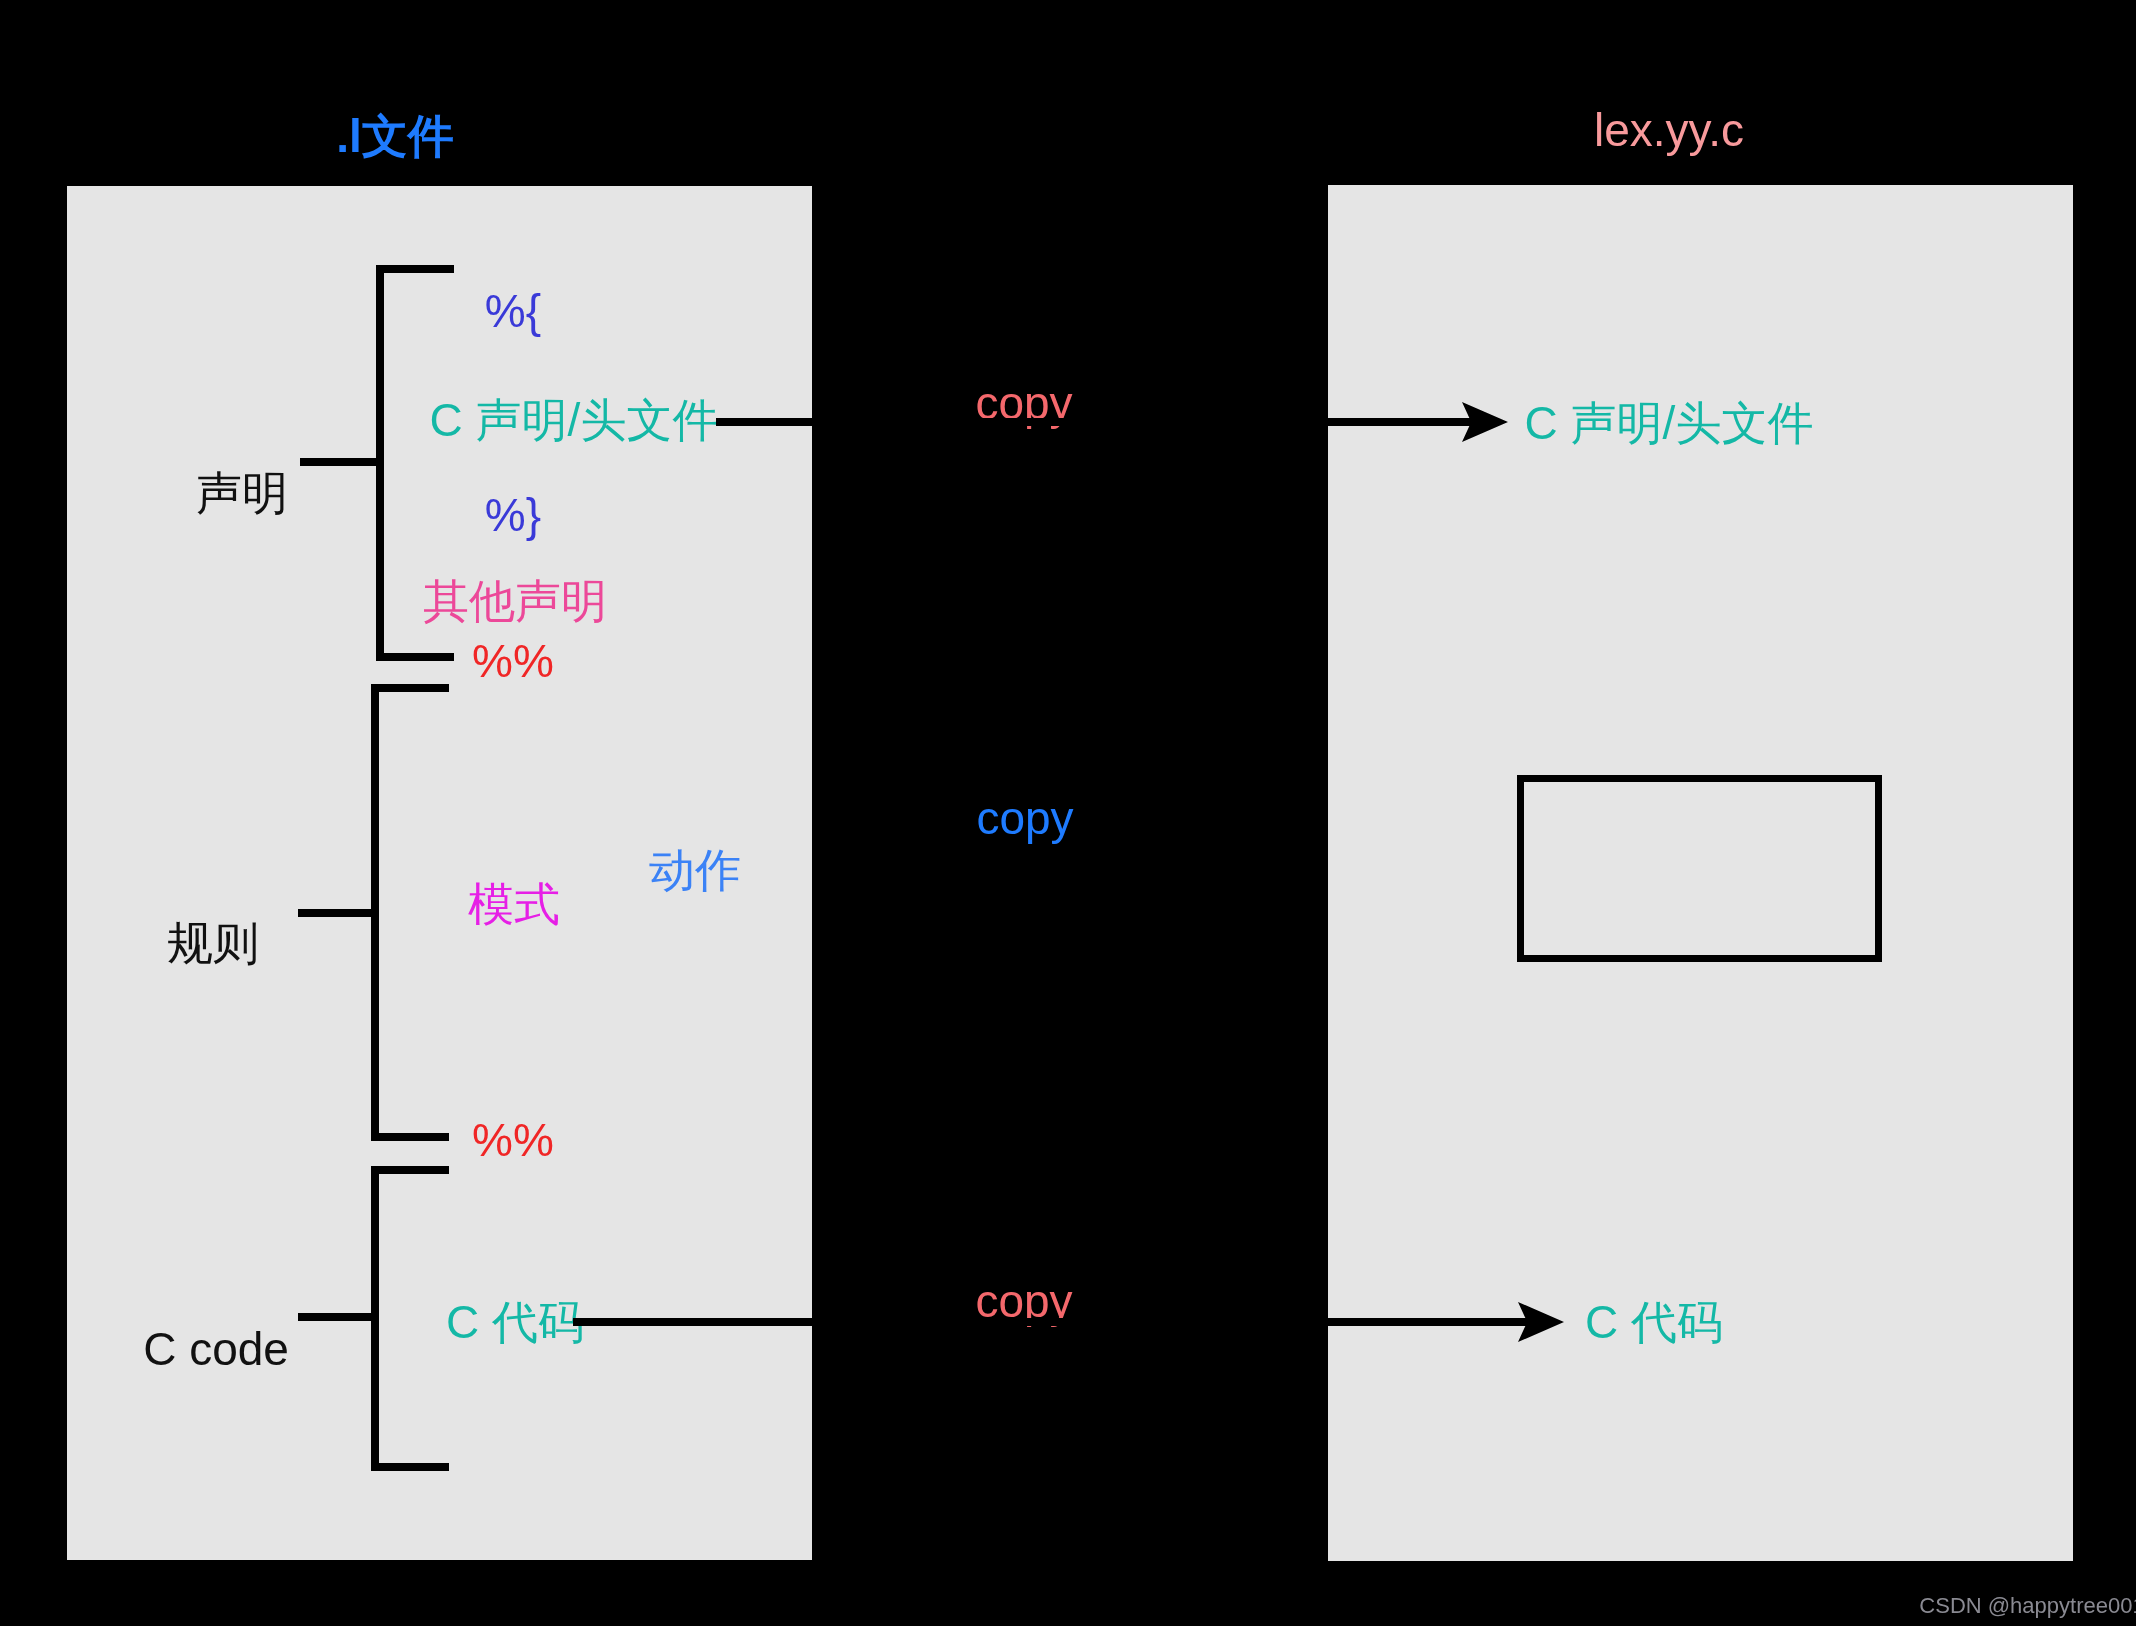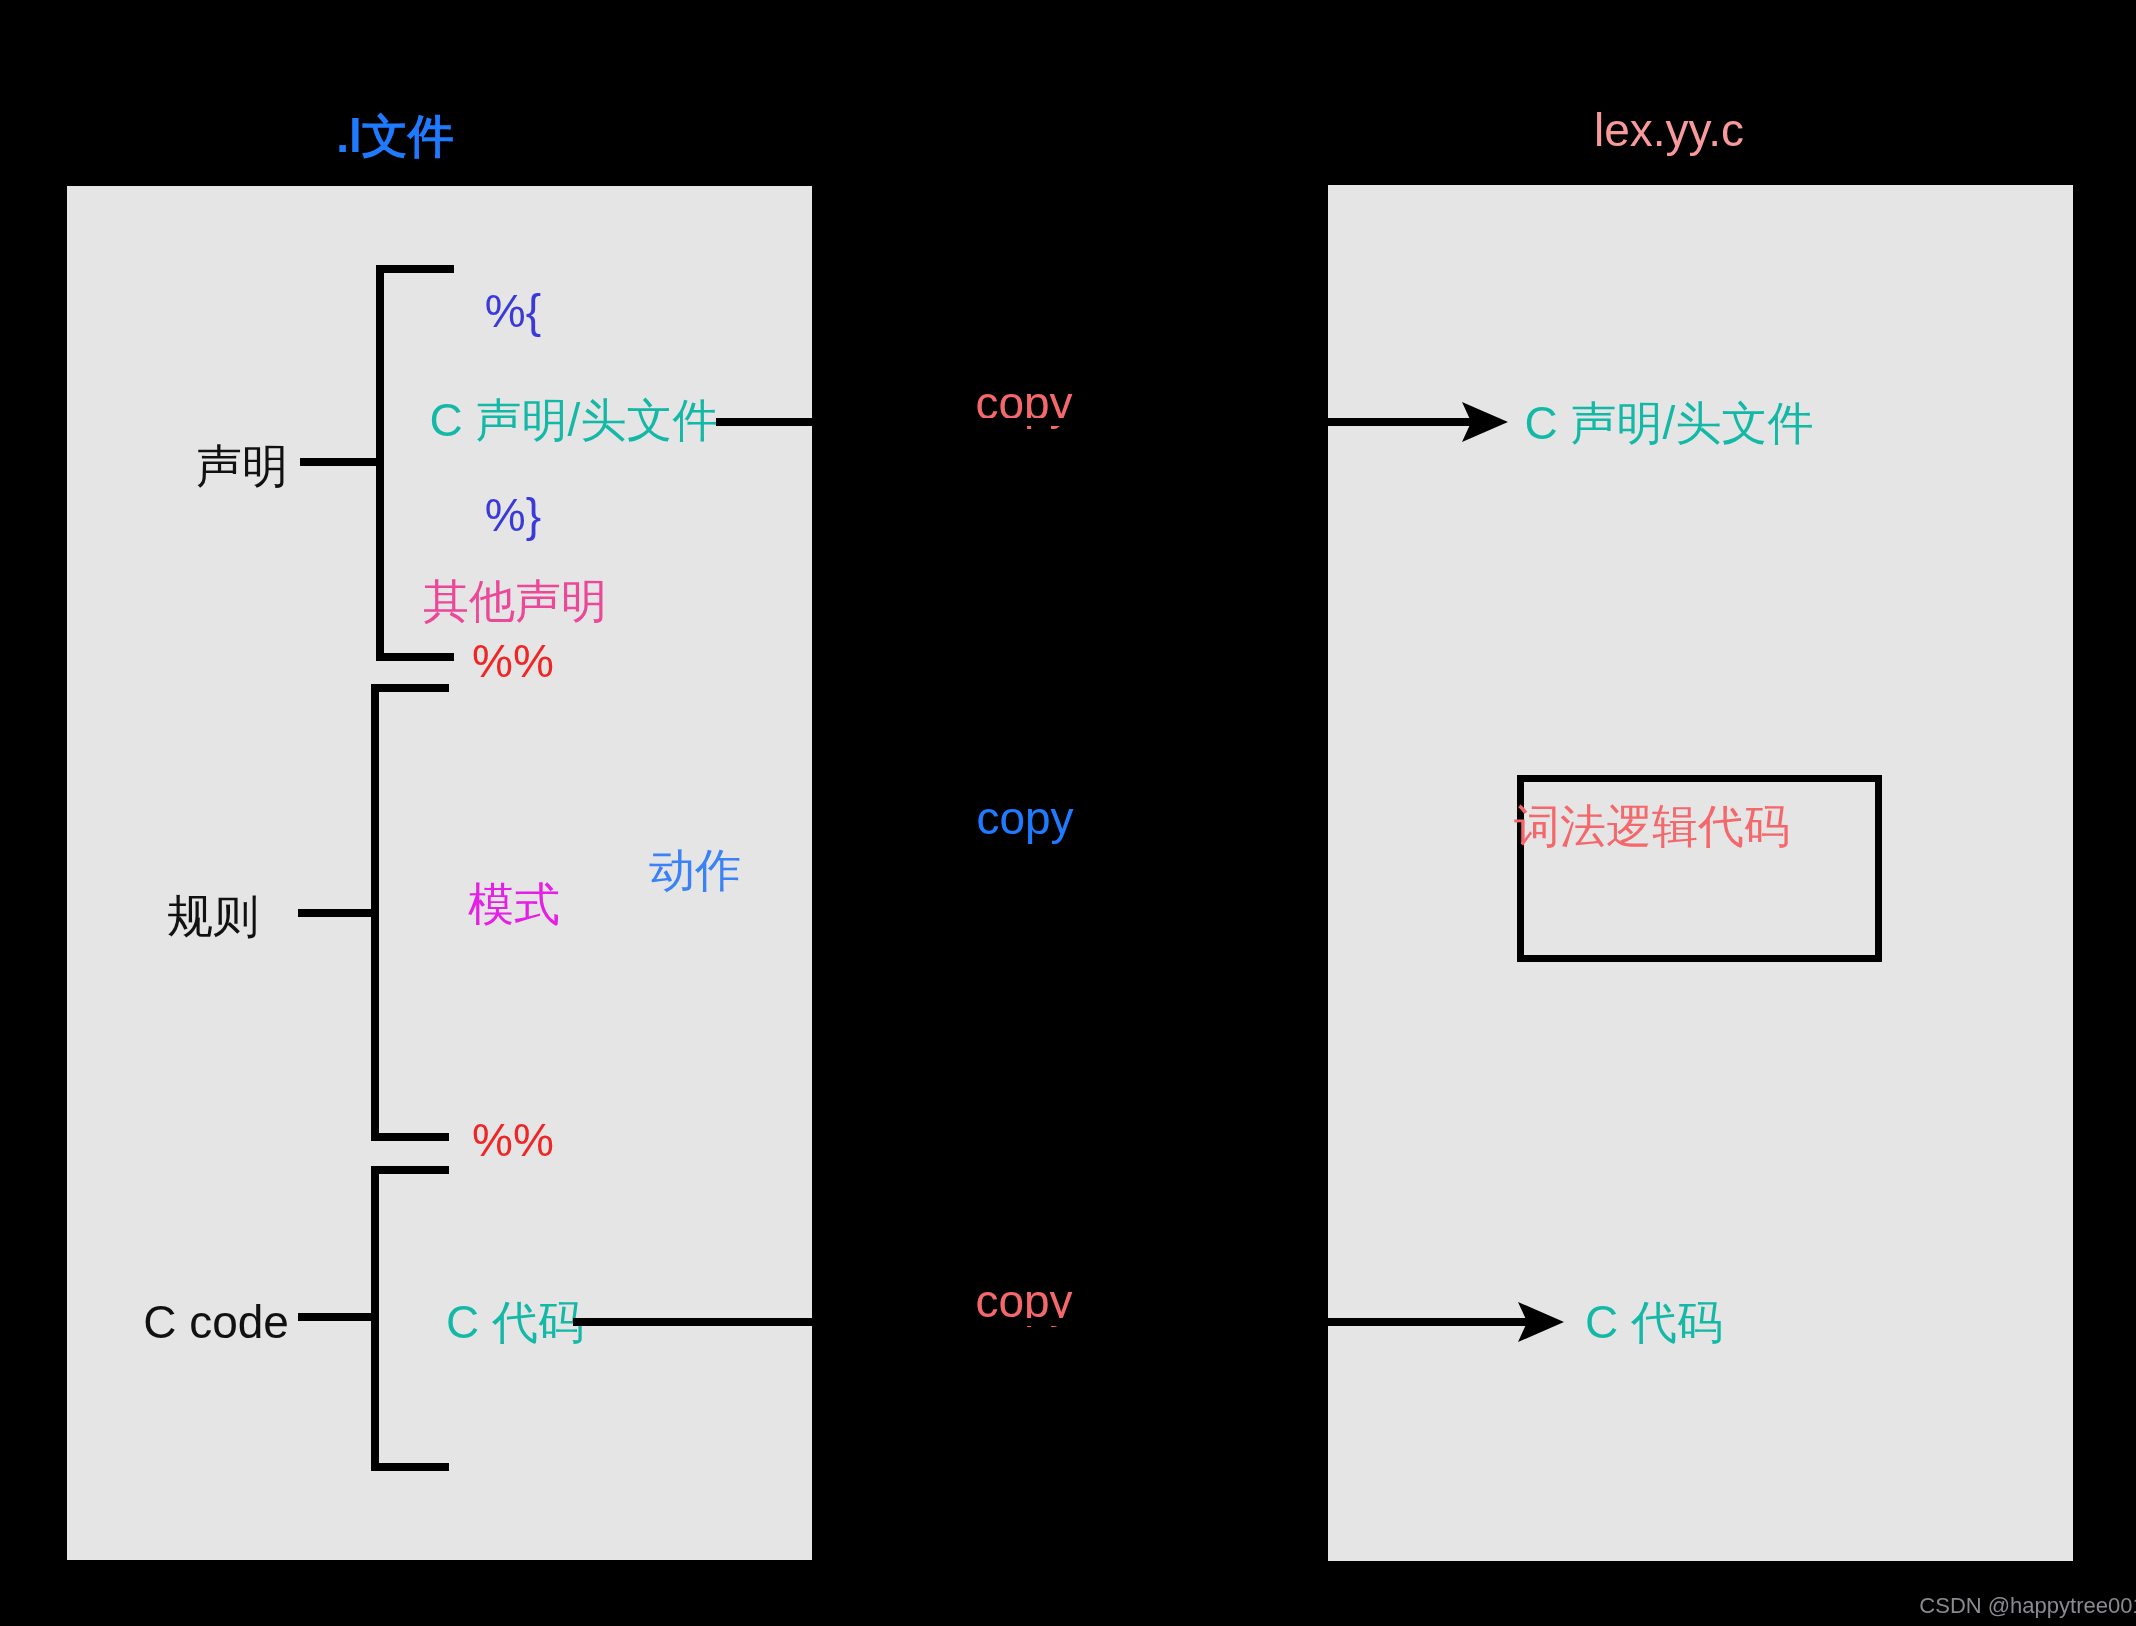--- a/index.html
+++ b/index.html
@@ -26,21 +26,21 @@
     clip-path:polygon(0 0,100% 50%,0 100%,20% 50%);
   }
   .lexbox{
     position:absolute;
     border:7px solid #000;
     background:transparent;
   }
   
   .c-titleblue{color:#1e7bff;margin-top:40px;}
   .c-pink{color:#f89a9c;}
-  .c-black{color:#111;}
+  .c-black{color:#111;margin-top:27px;}
   .c-pctblue{color:#3a3ad8;}
   .c-green{color:#14b8a6;}
   .c-aqua{color:#ec4899;}
   .c-red{color:#f02626;}
   .c-magenta{color:#e61fe6;}
   .c-cyan{color:#3b82f6;}
   .c-salmon{color:#f4686c;}
   .c-watermark{color:#8a8a92;font-size:22px;font-weight:400;}
 </style>
 </head>
@@ -89,19 +89,18 @@
 
   <div class="hline" style="left:716px;top:418px;width:756px;"></div>
   <div class="arrowhead" style="left:1462px;top:402px;"></div>
 
   <div class="hline" style="left:573px;top:1318px;width:955px;"></div>
   <div class="arrowhead" style="left:1518px;top:1302px;"></div>
 
   <div class="txt c-green" style="left:1669px;top:423px;">C 声明/头文件</div>
 
   <div class="lexbox" style="left:1517px;top:775px;width:351px;height:173px;"></div>
-  <div class="txt c-salmon" style="left:1652px;top:826px;">词法逻辑代码</div>
 
   <div class="txt c-green" style="left:1654px;top:1322px;">C 代码</div>
 
   <div class="txt c-watermark" style="left:2032px;top:1606px;">CSDN @happytree001</div>
 
 </div>
 
 </body></html>

